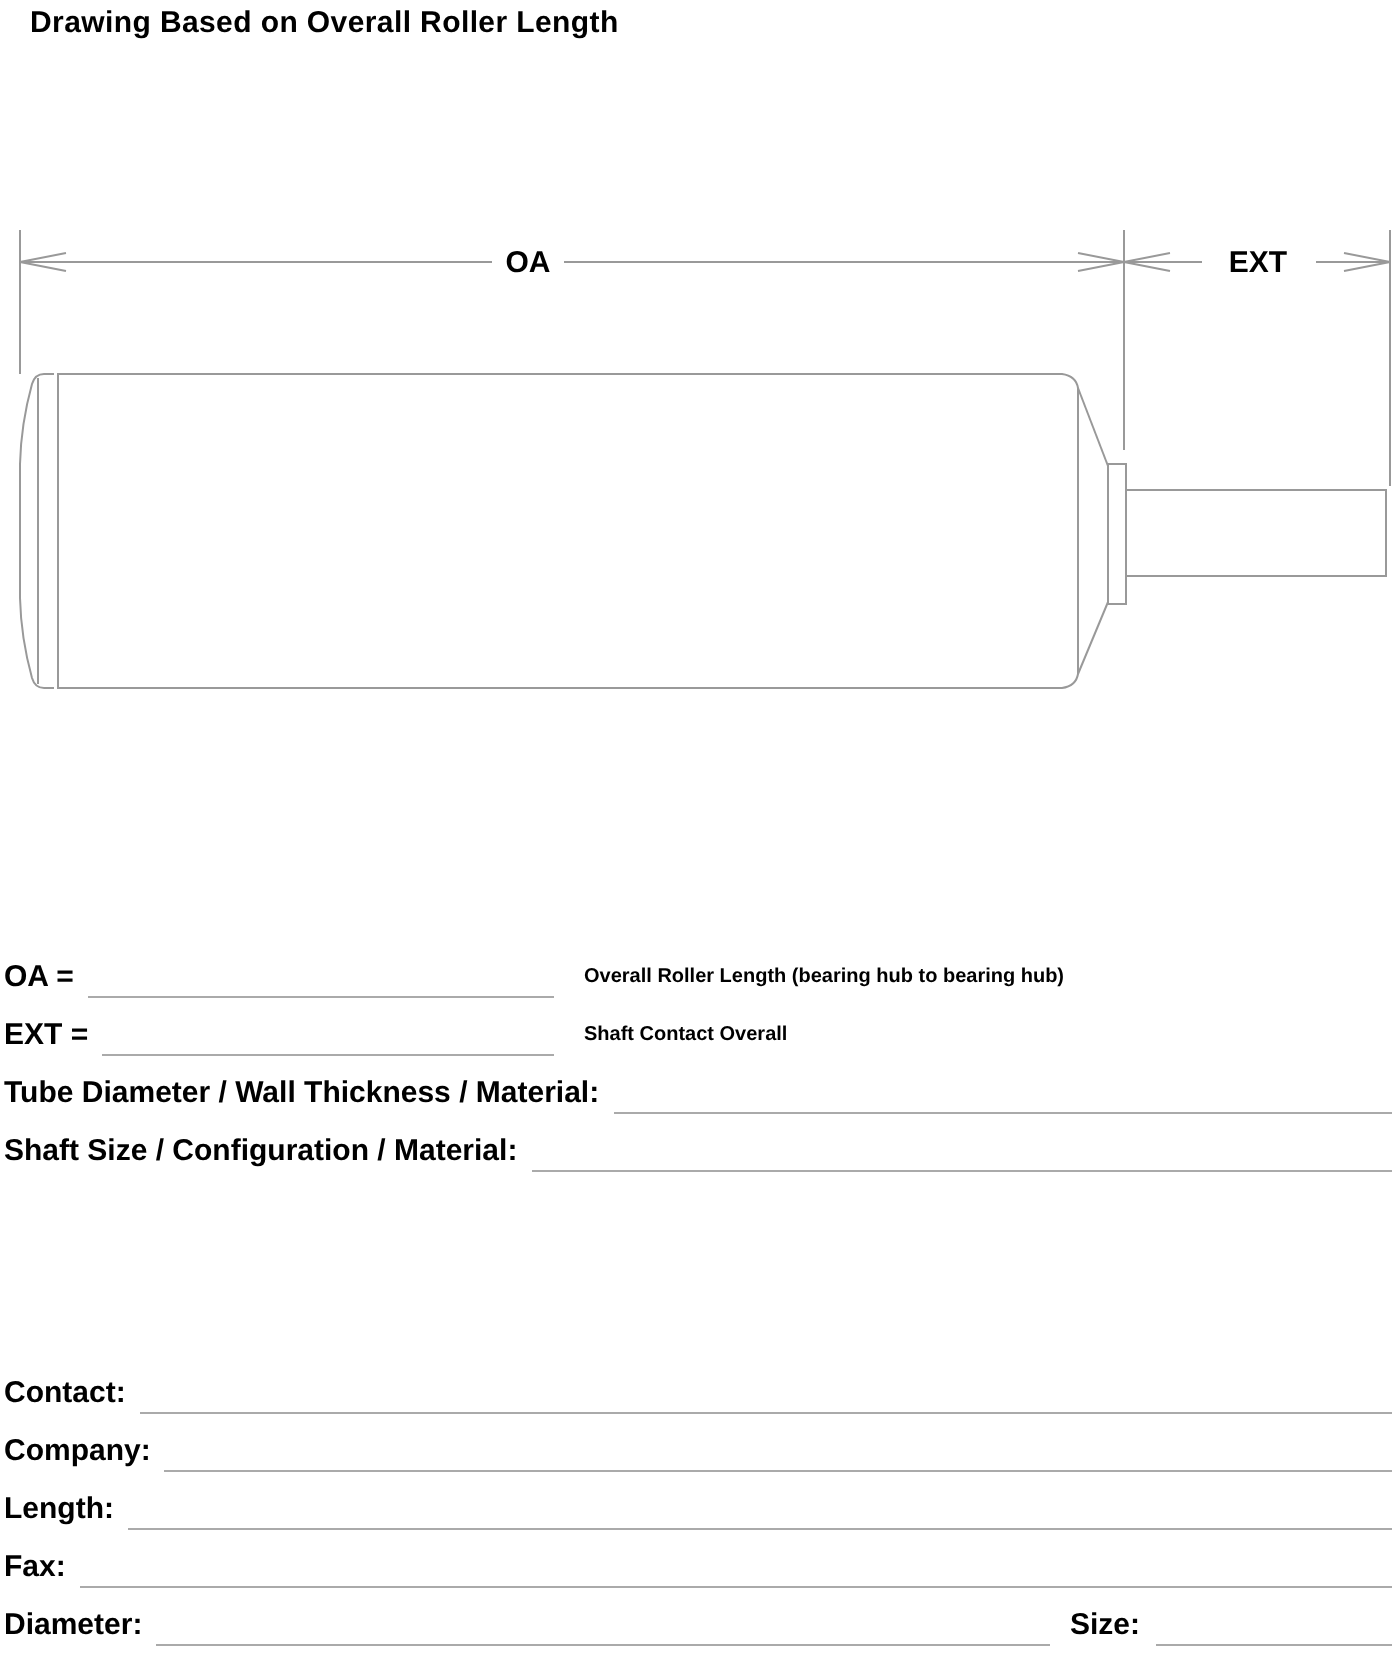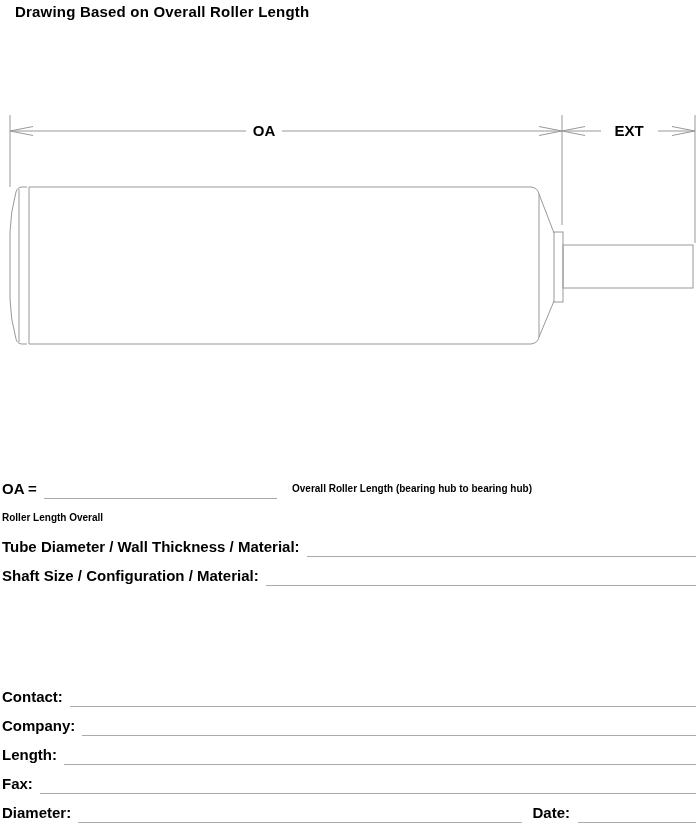--- a/index.html
+++ b/index.html
@@ -81,21 +81,25 @@
 
     <div class="row">
       <div class="dimwrap">
         <span class="lbl">OA =</span>
         <span class="line"></span>
       </div>
       <span class="desc">Overall Roller Length (bearing hub to bearing hub)</span>
     </div>
 
     <div class="row">
-      <span class="desc">Roller Length Overall</span>
+      <div class="dimwrap">
+        <span class="lbl">EXT =</span>
+        <span class="line"></span>
+      </div>
+      <span class="desc">Shaft Contact Overall</span>
     </div>
 
     <div class="row">
       <span class="lbl">Tube Diameter / Wall Thickness / Material:</span>
       <span class="line"></span>
     </div>
 
     <div class="row">
       <span class="lbl">Shaft Size / Configuration / Material:</span>
       <span class="line"></span>
@@ -121,18 +125,18 @@
     </div>
 
     <div class="row">
       <span class="lbl">Fax:</span>
       <span class="line"></span>
     </div>
 
     <div class="row">
       <span class="lbl">Diameter:</span>
       <span class="line"></span>
-      <span class="lbl date-lbl">Date:</span>
+      <span class="lbl date-lbl">Size:</span>
       <span class="line date-line"></span>
     </div>
   </div>
 
 </div>
 
 </body></html>

